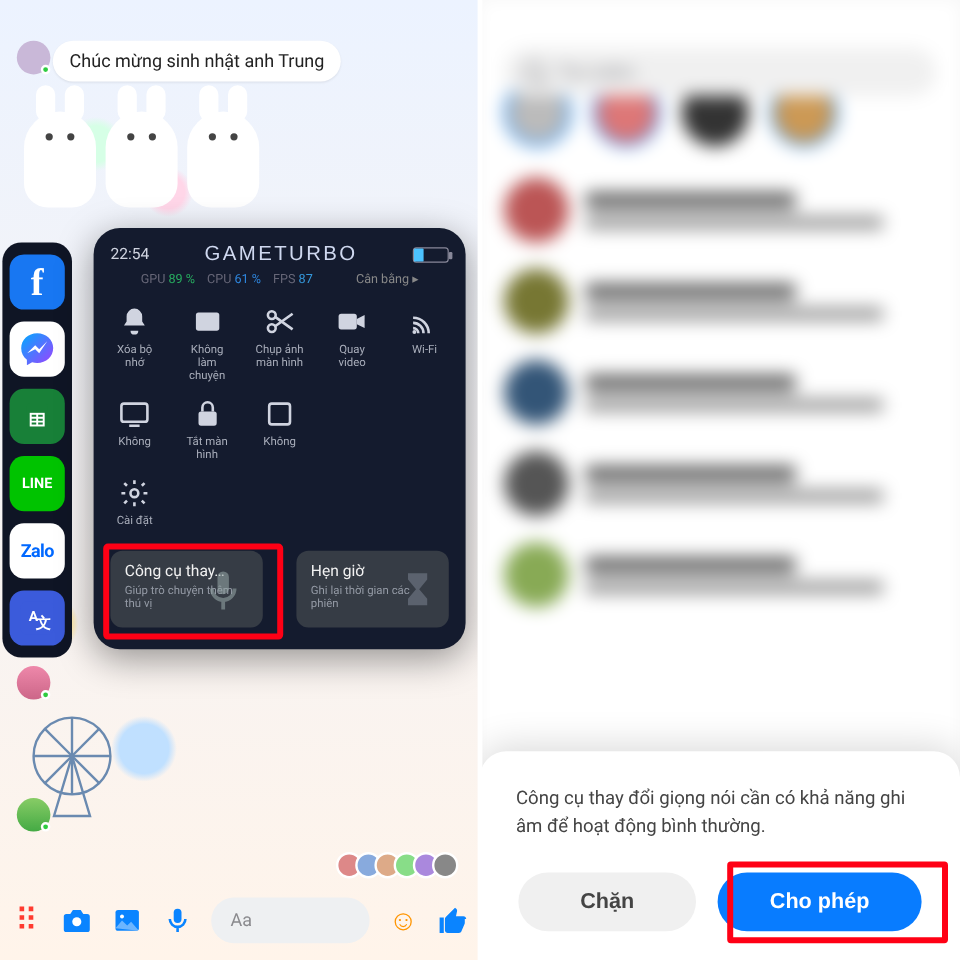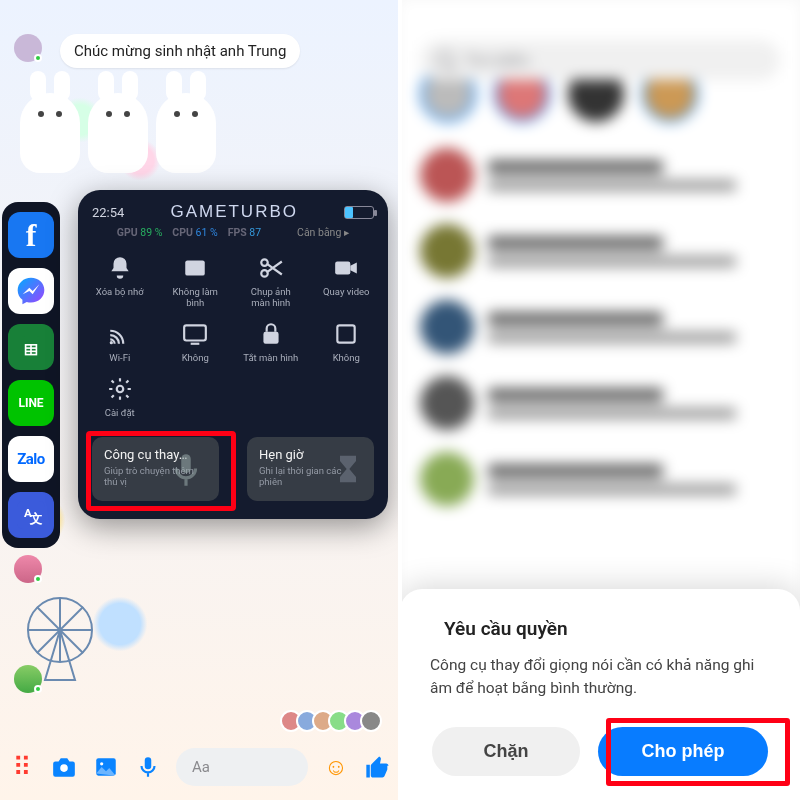--- a/index.html
+++ b/index.html
@@ -17,21 +17,21 @@
   
   .chat-bg {
     position: absolute; inset: 0;
     background: radial-gradient(circle at 20% 15%, #d6ffe6 2%, transparent 3%),
                 radial-gradient(circle at 35% 20%, #ffd6e8 2%, transparent 3%),
                 radial-gradient(circle at 10% 65%, #ffe8a0 3%, transparent 4%),
                 radial-gradient(circle at 30% 78%, #c0e0ff 3%, transparent 4%),
                 linear-gradient(#ecf3ff, #fff4ea);
   }
   .msg-bubble {
-    position: absolute; top: 34px; left: 60px;
+    position: absolute; top: 34px; left: 44px;
     background: #fff; border-radius: 18px; padding: 8px 14px;
     font-size: 15px; color: #222;
     box-shadow: 0 1px 2px rgba(0,0,0,.08);
   }
   .avatar-sm {
     position: absolute; width: 28px; height: 28px; border-radius: 50%;
     background: #c9b8d8;
   }
   .av1 { top: 34px; left: 14px; }
   .av2 { top: 555px; left: 14px; background: linear-gradient(#e8a,#c68); }
@@ -74,23 +74,23 @@
     background:#141b2e; border-radius:22px; padding:12px 14px 18px;
     color:#d0d4e0;
     box-shadow: 0 8px 30px rgba(0,0,0,.4);
   }
   .turbo-head { display:flex; align-items:center; justify-content:space-between; font-size:13px; }
   .turbo-title { font-family: 'Arial Black', sans-serif; font-size:17px; letter-spacing:2px; color:#cfd8ef; }
   .turbo-batt { width:30px;height:13px;border:1.5px solid #889;border-radius:3px;position:relative; }
   .turbo-batt::after { content:'';position:absolute;right:-4px;top:3px;width:3px;height:6px;background:#889;border-radius:1px; }
   .turbo-batt i { display:block;width:28%;height:100%;background:#4cc3ff;border-radius:1px; }
   .turbo-stats { font-size:10.5px; color:#667; margin-top:4px; display:flex; gap:10px; justify-content:center; }
-  .turbo-stats b { font-weight:700; }
+  .turbo-stats b { font-weight:400; }
   .st-green { color:#27ae60; } .st-blue { color:#2e86de; } .st-fps { color:#3498db; } .st-mode { color:#888;padding-left:26px; }
-  .turbo-grid { display:grid; grid-template-columns:repeat(4,1fr); gap:4px 20px; margin-top:12px; }
+  .turbo-grid { display:grid; grid-template-columns:repeat(5,1fr); gap:4px 20px; margin-top:12px; }
   .turbo-cell { display:flex; flex-direction:column; align-items:center; gap:6px; padding:4px 0; }
   .turbo-cell .tic { width:30px; height:26px; display:flex;align-items:center;justify-content:center; }
   .turbo-cell .tic svg { width:26px;height:26px;fill:#d0d4e0; }
   .turbo-cell span { font-size:9.5px; color:#a8adba; text-align:center; line-height:1.15; }
 
   .turbo-cards { display:flex; gap:28px; margin-top:14px; }
   .turbo-card { flex:1; background:#363c45; border-radius:10px; padding:10px 12px; min-height:64px; position:relative; }
   .turbo-card .ttl { font-size:13px; color:#f2f2f2; }
   .turbo-card .sub { font-size:9.5px; color:#949aa5; margin-top:3px; line-height:1.2; }
   .turbo-card .mic-ico { position:absolute; right:14px; top:14px; width:38px;height:38px; opacity:.55; }
@@ -257,21 +257,21 @@
             </svg>
           </div>
         <span>Xóa bộ nhớ</span>
       </div>
       <div class="turbo-cell">
         <div class="tic">
             <svg viewBox="0 0 24 24">
               <rect x="3" y="5" width="18" height="14" rx="2"></rect>
             </svg>
           </div>
-        <span>Không làm bình</span>
+        <span>Không làm chuyện</span>
       </div>
       <div class="turbo-cell">
         <div class="tic">
             <svg viewBox="0 0 24 24">
               <circle cx="6" cy="7" r="3" fill="none" stroke="#d0d4e0" stroke-width="2"></circle>
               <circle cx="6" cy="17" r="3" fill="none" stroke="#d0d4e0" stroke-width="2"></circle>
               <path d="M8 8l14 10M8 16L22 6" stroke="#d0d4e0" stroke-width="2" fill="none"></path>
             </svg>
           </div>
         <span>Chụp ảnh màn hình</span>
@@ -427,22 +427,21 @@
           <div class="cav" style="background:#8a5"></div>
           <div class="ctx">
             <div class="l1"></div>
             <div class="l2"></div>
           </div>
         </div>
     </div>
   </div>
 
   <div class="perm-sheet">
-    <div class="perm-title">Yêu cầu quyền</div>
-    <div class="perm-body">Công cụ thay đổi giọng nói cần có khả năng ghi âm để hoạt bằng bình thường.</div>
+    <div class="perm-body">Công cụ thay đổi giọng nói cần có khả năng ghi âm để hoạt động bình thường.</div>
     <div class="perm-btns">
       <button class="btn btn-block">Chặn</button>
       <button class="btn btn-allow">Cho phép</button>
     </div>
   </div>
   <div class="hl-red allow"></div>
 </div>
 
 <div class="divider"></div>
 

